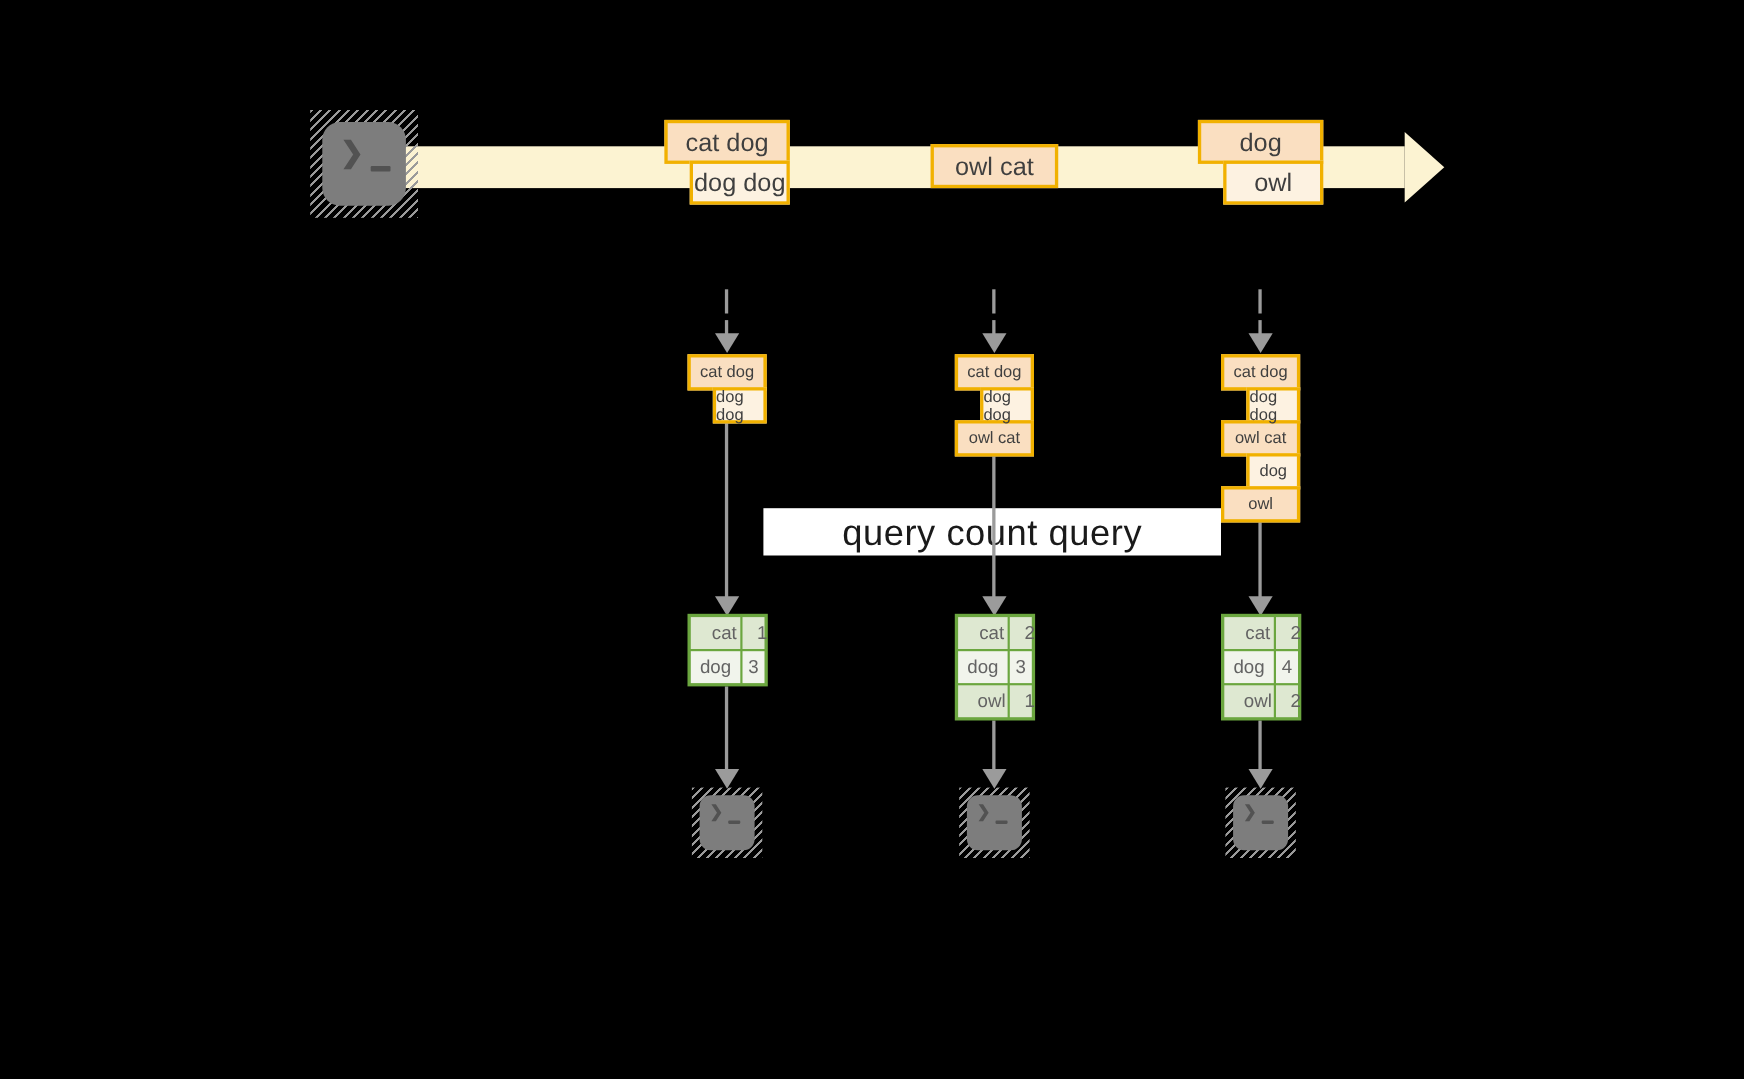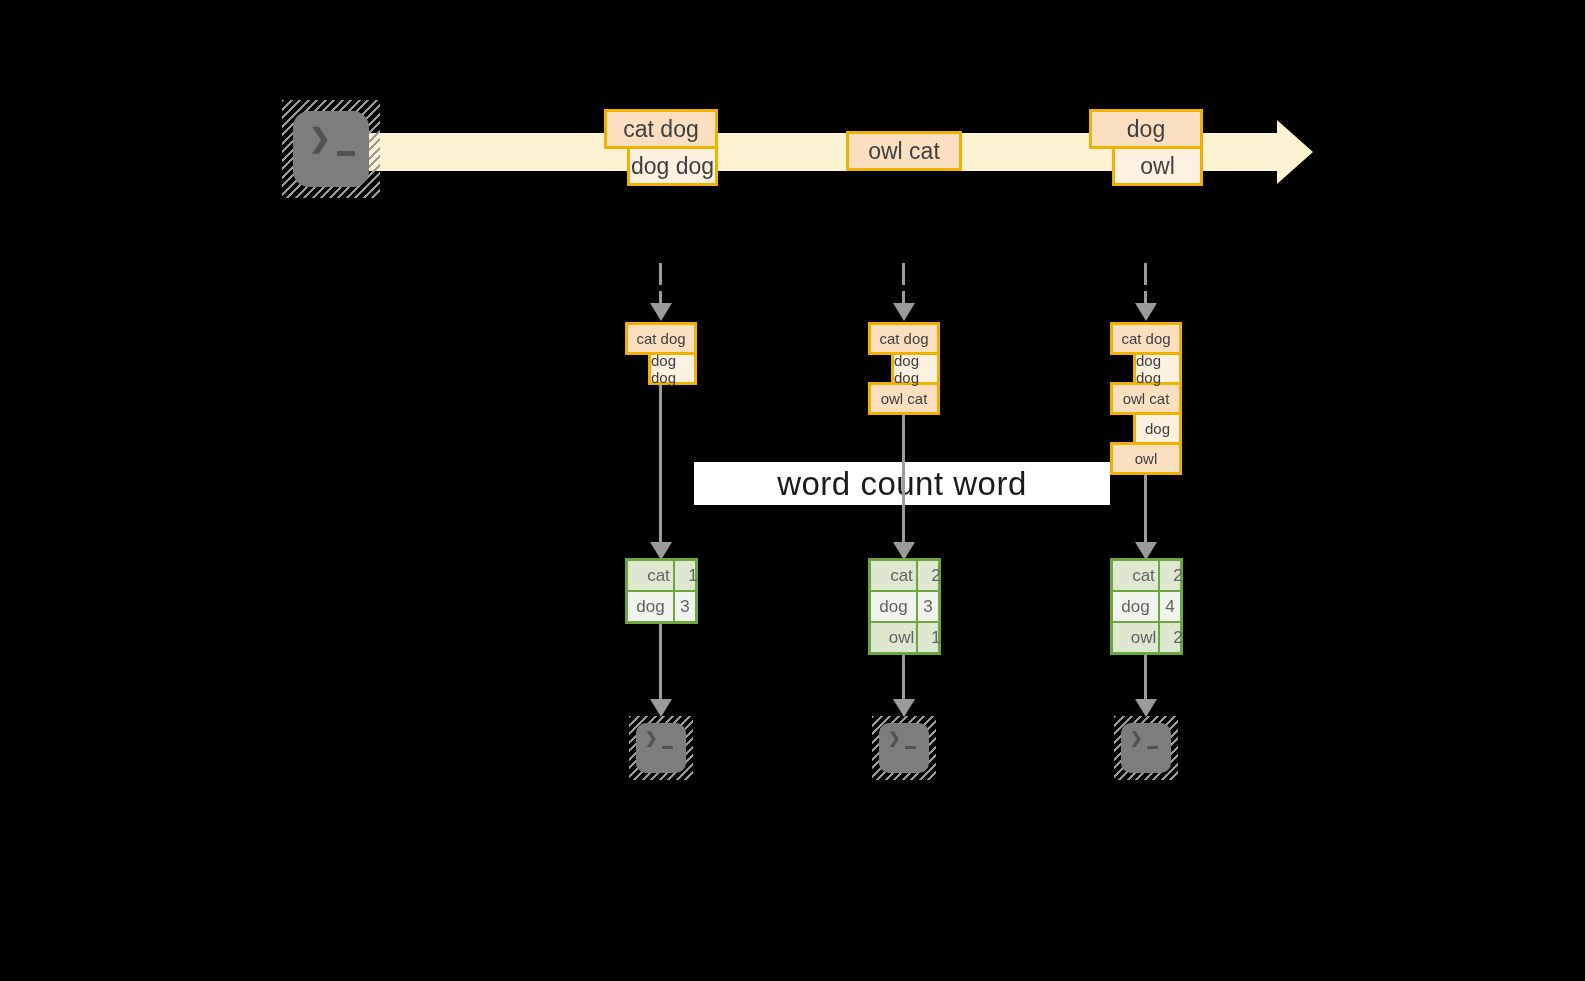--- a/index.html
+++ b/index.html
@@ -114,21 +114,21 @@
   </div>
   <div class="stack" style="left:1110px; top:322px;">
     <div class="stack-row peach">cat dog</div>
     <div class="stack-row cream">dog dog</div>
     <div class="stack-row peach">owl cat</div>
     <div class="stack-row cream">dog</div>
     <div class="stack-row peach">owl</div>
   </div>
 
   <div class="banner">
-    <span>word count word</span>
+    <span>query count query</span>
   </div>
 
   <div class="vline" style="left:659px; top:385px; height:160px;"></div>
   <div class="tri-down" style="left:650px; top:542px;"></div>
 
   <div class="vline over-banner" style="left:902px; top:415px; height:130px;"></div>
   <div class="tri-down over-banner" style="left:893px; top:542px;"></div>
 
   <div class="vline over-banner" style="left:1144px; top:475px; height:70px;"></div>
   <div class="tri-down over-banner" style="left:1135px; top:542px;"></div>

